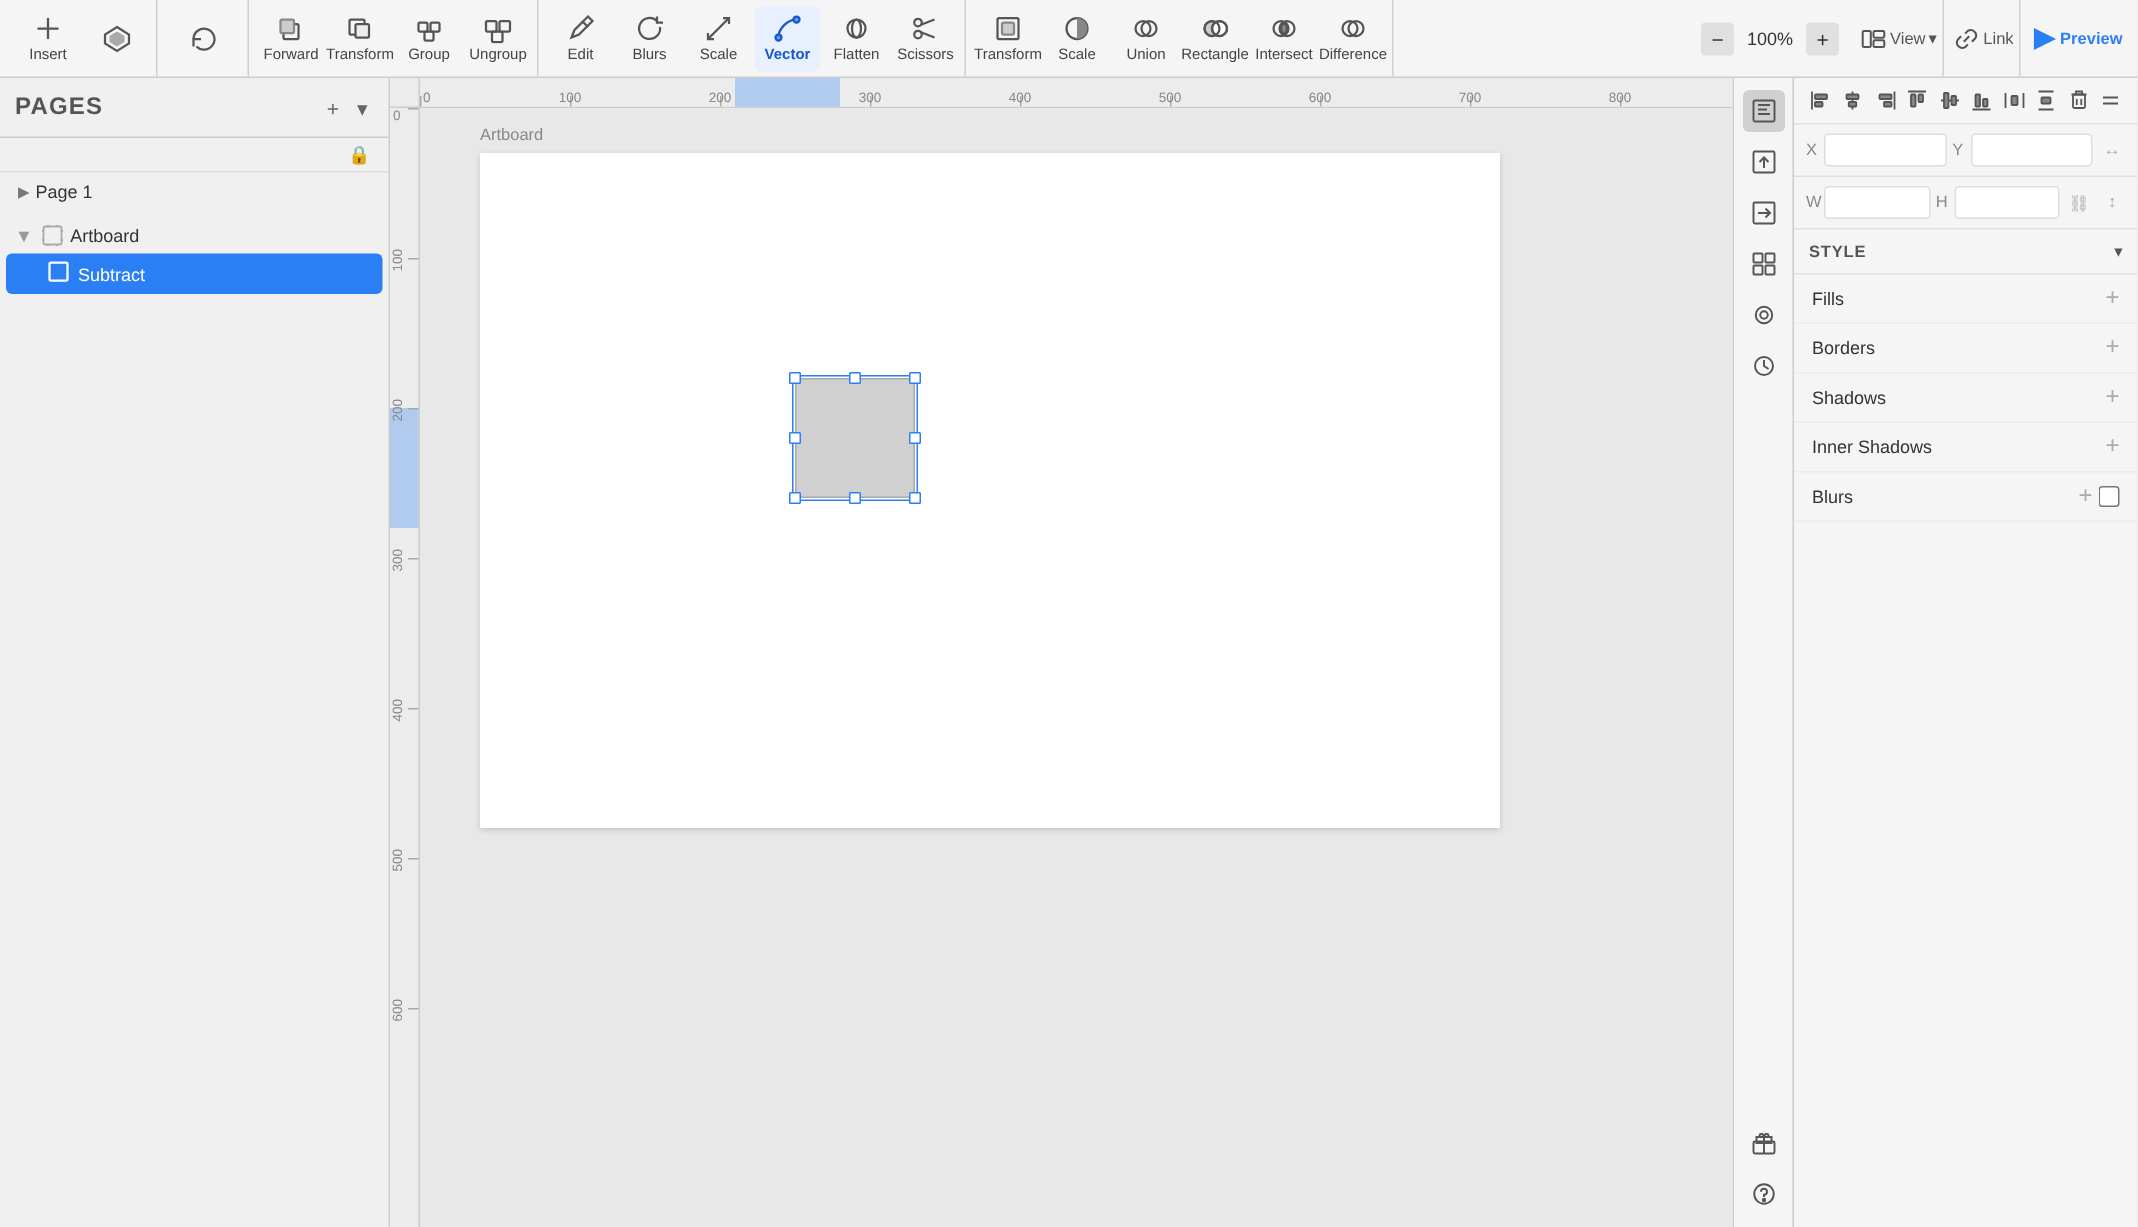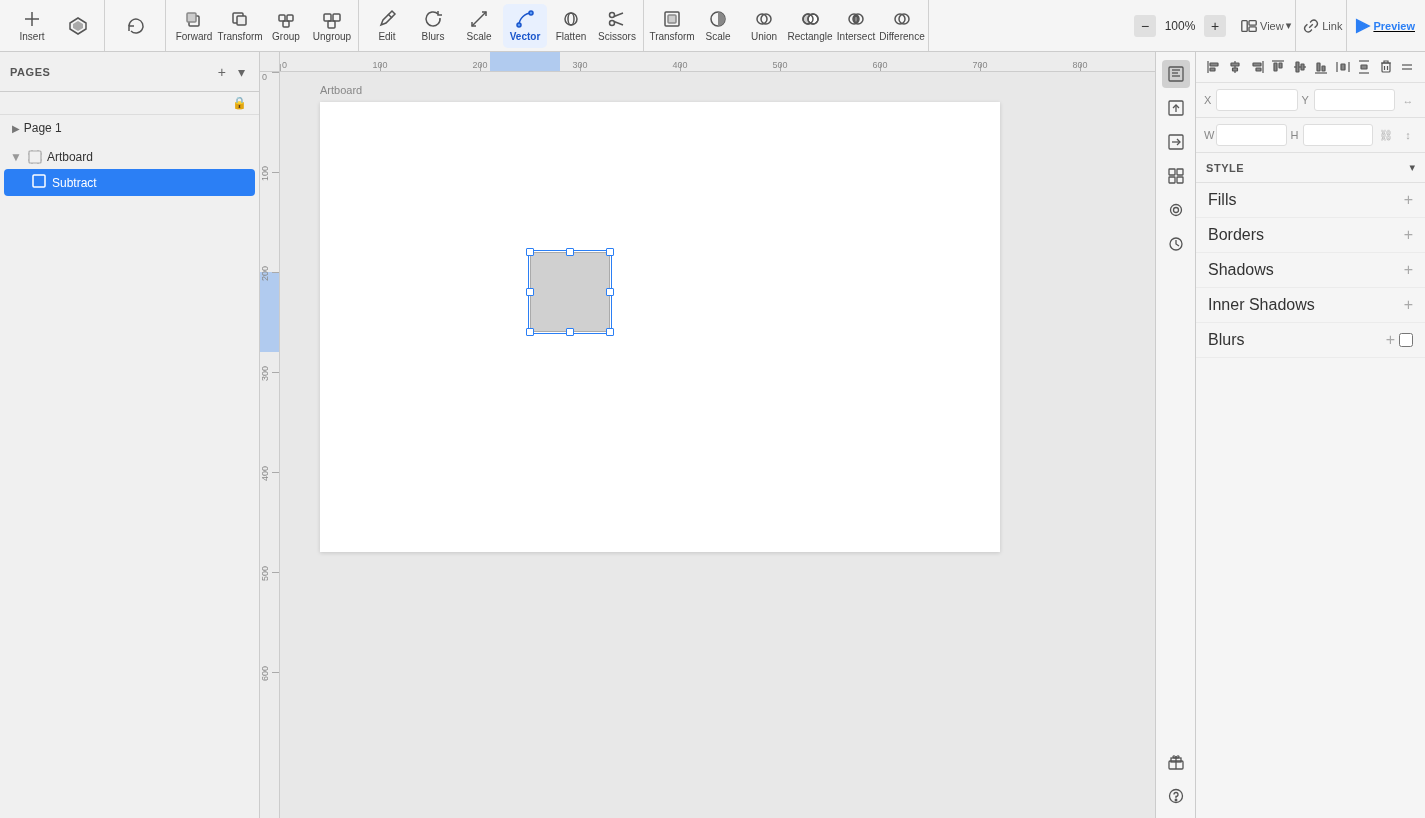--- a/index.html
+++ b/index.html
@@ -34,21 +34,21 @@
 
     
     .left-panel {
       width: 260px; background: #f0f0f0; border-right: 1px solid #ccc;
       display: flex; flex-direction: column; flex-shrink: 0;
     }
     .pages-header {
       display: flex; align-items: center; justify-content: space-between;
       padding: 8px 10px; border-bottom: 1px solid #ccc; height: 40px;
     }
-    .pages-title { font-size: 11px; font-weight: 600; color: #555; letter-spacing: 0.05em; }
+    .pages-title { font-size: 16px; font-weight: 600; color: #555; letter-spacing: 0.05em; }
     .pages-actions { display: flex; gap: 4px; }
     .icon-btn { background: none; border: none; cursor: pointer; color: #666; font-size: 14px; padding: 2px 4px; border-radius: 3px; }
 
     .page-item {
       display: flex; align-items: center; padding: 6px 12px; cursor: pointer; font-size: 12px; color: #333;
     }
     .page-arrow { margin-right: 4px; font-size: 10px; color: #777; }
 
     .layer-section { padding: 4px 0; }
     .layer-item {
@@ -154,21 +154,21 @@
       display: flex; align-items: center; justify-content: space-between;
       padding: 8px 10px; border-bottom: 1px solid #e0e0e0;
     }
     .style-label { font-size: 11px; font-weight: 600; color: #555; letter-spacing: 0.05em; }
     .style-dropdown { background: none; border: none; color: #555; cursor: pointer; font-size: 11px; }
 
     .style-row {
       display: flex; align-items: center; justify-content: space-between;
       padding: 8px 12px; border-bottom: 1px solid #ebebeb; cursor: pointer;
     }
-    .style-row-label { font-size: 16px; color: #333; font-weight: 500; }
+    .style-row-label { font-size: 12px; color: #333; font-weight: 500; }
     .style-row-add { color: #aaa; font-size: 16px; line-height: 1; }
 
     
     .vert-sidebar {
       width: 40px; background: #f5f5f5; border-left: 1px solid #ccc;
       display: flex; flex-direction: column; align-items: center; padding: 8px 0; gap: 6px; flex-shrink: 0;
     }
     .vert-sidebar-btn {
       width: 28px; height: 28px; display: flex; align-items: center; justify-content: center;
       border-radius: 4px; cursor: pointer; border: none; background: transparent; color: #555; font-size: 14px;
@@ -383,21 +383,21 @@
     <button class="dropdown-btn">
       <svg viewBox="0 0 20 20" fill="none" stroke="#555" stroke-width="1.5" width="18" height="18">
         <path d="M8 12 L12 8"></path>
           <path d="M9 6 L11 4 a4 4 0 0 1 5.5 5.5 L14 12"></path>
         <path d="M11 14 L9 16 a4 4 0 0 1-5.5-5.5 L6 8"></path>
       </svg>
       <span>Link</span>
     </button>
   </div>
 
-  <div class="toolbar-group" style="border-right:none;text-decoration:underline;">
+  <div class="toolbar-group" style="border-right:none;">
     <button class="dropdown-btn" style="color:#2b7ff5;font-weight:600;">
       <svg viewBox="0 0 20 20" fill="none" stroke="#2b7ff5" stroke-width="1.5" width="18" height="18">
         <polygon points="4,3 18,10 4,17" fill="#2b7ff5"></polygon>
       </svg>
       <span style="color:#2b7ff5;">Preview</span>
     </button>
   </div>
 </div>
 
 <div class="main-area">

